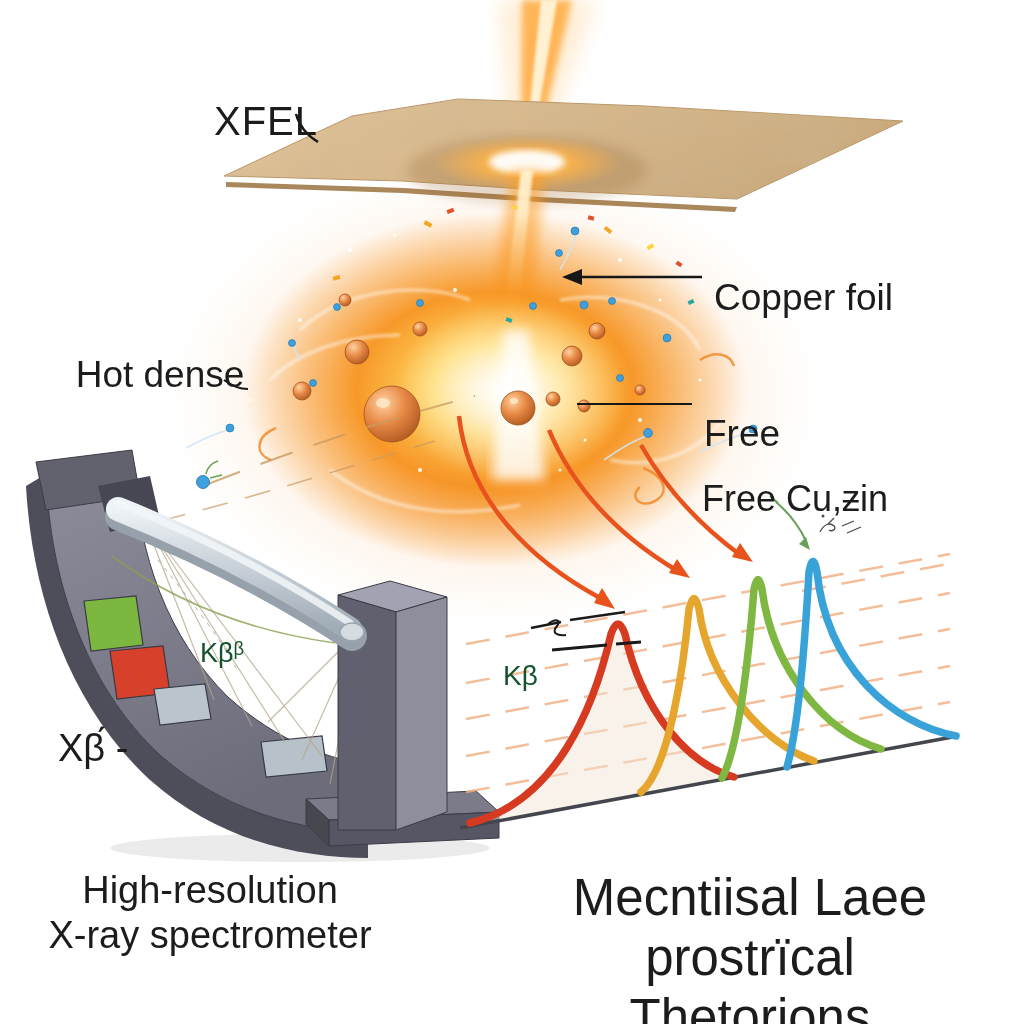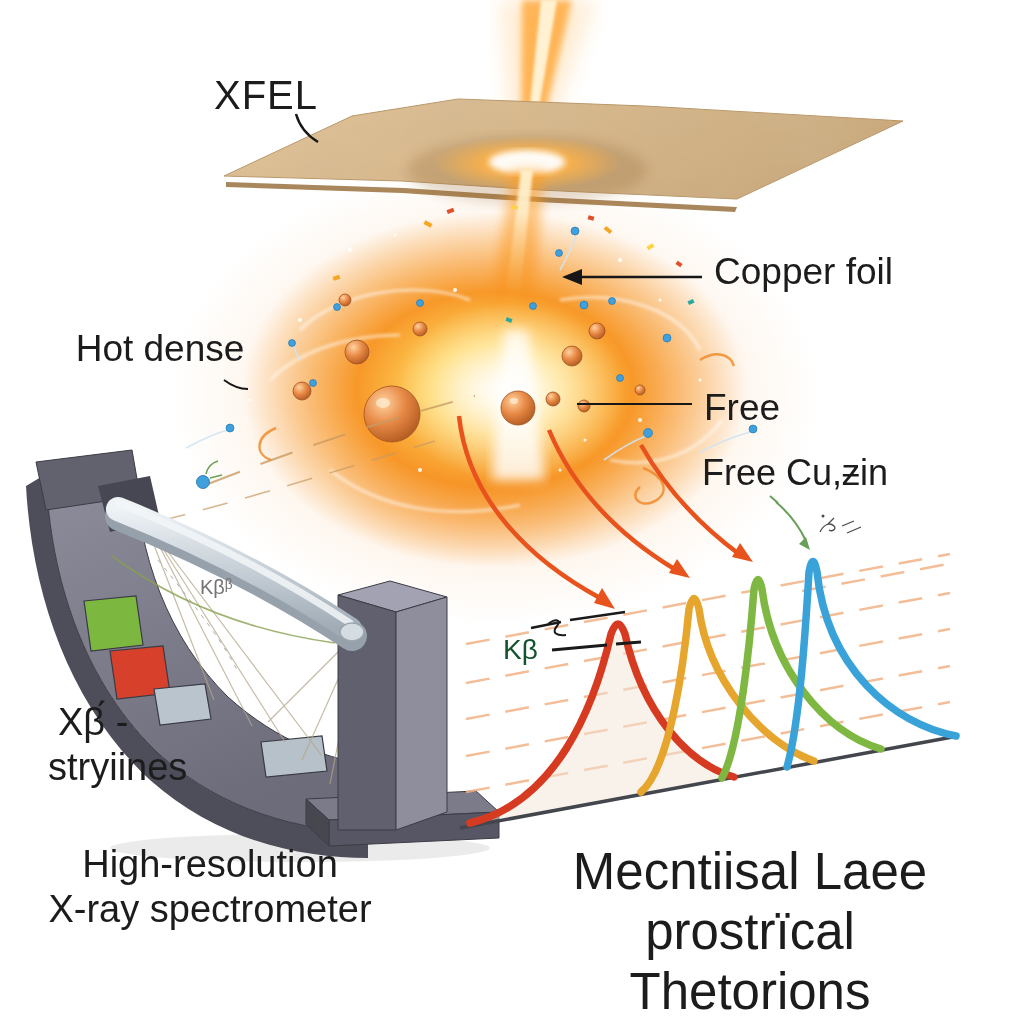--- a/index.html
+++ b/index.html
@@ -1,19 +1,19 @@
 <!DOCTYPE html>
 <html><head>
 <meta charset="utf-8">
 <style>
   html,body{margin:0;padding:0;background:#ffffff;}
   #stage{position:relative;width:1024px;height:1024px;background:#ffffff;overflow:hidden;
          font-family:"Liberation Sans","DejaVu Sans",sans-serif;color:#1e1e1e;}
   #art{position:absolute;left:0;top:0;}
-  .lbl{position:absolute;color:#1c1c1c;line-height:1.18;white-space:nowrap;}
+  .lbl{position:absolute;color:#1c1c1c;line-height:1.18;white-space:nowrap;margin-top:26px;}
   .ctr{text-align:center;}
 </style>
 </head>
 <body>
 
 <div id="stage">
 
 <svg id="art" width="1024" height="1024" viewBox="0 0 1024 1024">
   <defs>
     <filter id="b1">
@@ -306,27 +306,26 @@
 <div class="lbl" style="left:714px;top:250px;font-size:37px;font-weight:400;">Copper foil</div>
 
 <div class="lbl ctr" style="left:55px;top:327px;width:210px;font-size:37px;white-space:normal;">
   <div>Hot dense</div>
 </div>
 
 <div class="lbl" style="left:704px;top:386px;font-size:37px;">Free</div>
 
 <div class="lbl" style="left:702px;top:452px;font-size:36px;">Free Cu,ƶin</div>
 
-<div class="lbl" style="left:200px;top:576px;font-size:20px;color:#737373;">Kβᵝ</div>
+<div class="lbl" style="left:200px;top:612px;font-size:27px;color:#14532d;">Kβᵝ</div>
 
 <div class="lbl" style="left:503px;top:633px;font-size:28px;color:#14532d;">Kβ</div>
 
 <div class="lbl" style="left:58px;top:700px;font-size:38px;">
   <div>Xβ́ -</div>
-  <div style="margin-left:-10px;">stryiines</div>
 </div>
 
 <div class="lbl ctr" style="left:20px;top:842px;width:380px;font-size:38px;white-space:normal;">
   <div>High-resolution</div>
   <div>X-ray spectrometer</div>
 </div>
 
 <div class="lbl ctr" style="left:530px;top:842px;width:440px;font-size:51px;white-space:normal;">
   <div>Mecntiisal Laee</div>
   <div>prostrïcal Thetorions</div>

